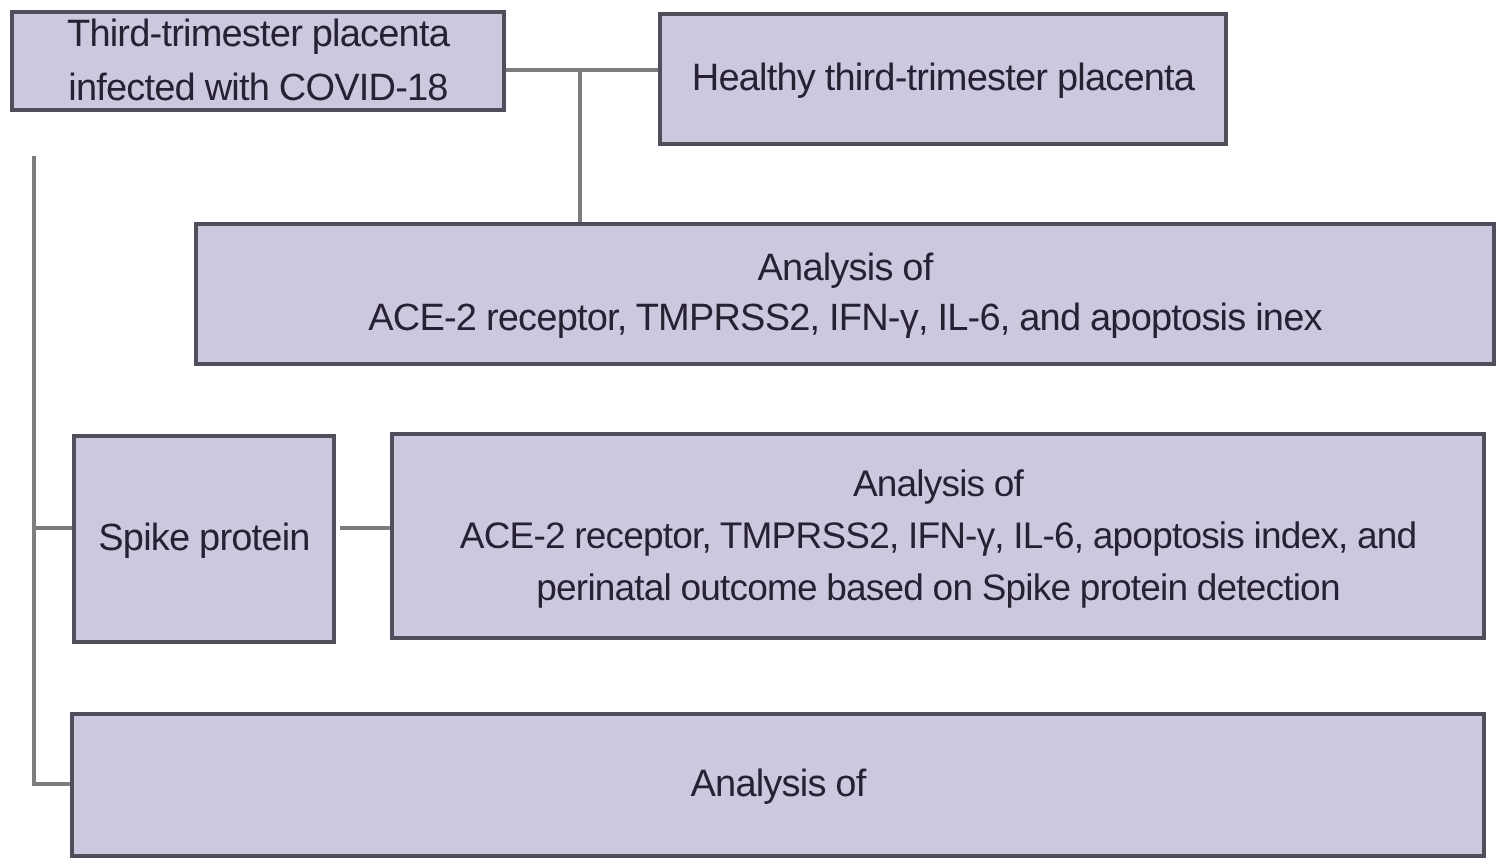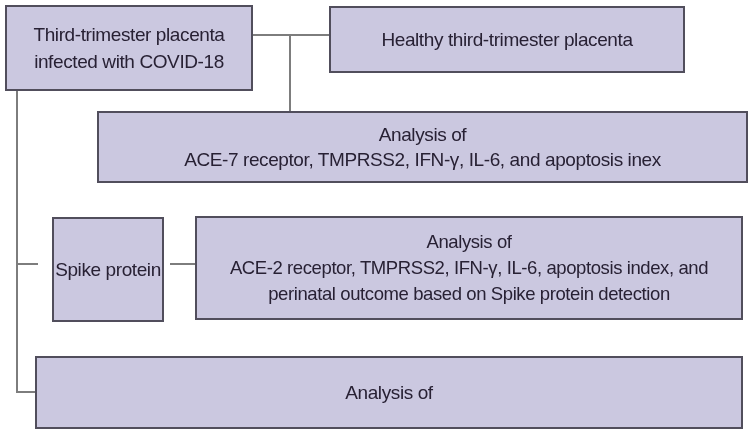--- a/index.html
+++ b/index.html
@@ -29,25 +29,25 @@
     justify-content: center;
     align-items: center;
     text-align: center;
     font-size: 19px;
     letter-spacing: -0.4px;
   }
   .node .line {
     white-space: nowrap;
     line-height: 25px;
   }
-  #node-infected-placenta   { left: 5px;   top: 5px;   width: 248px; height: 86px; }
+  #node-infected-placenta   { left: 5px;   top: 5px;   width: 248px; height: 51px; }
   #node-infected-placenta .line { line-height: 27px; }
-  #node-healthy-placenta    { left: 329px; top: 6px;   width: 356px; height: 67px; }
+  #node-healthy-placenta    { left: 329px; top: 6px;   width: 285px; height: 67px; }
   #node-analysis-main       { left: 97px;  top: 111px; width: 651px; height: 72px; }
-  #node-spike-detection     { left: 36px;  top: 217px; width: 112px; height: 105px; margin-left: 16px; }
+  #node-spike-detection     { left: 36px;  top: 217px; width: 132px; height: 105px; }
   #node-spike-detection .line { line-height: 27px; }
   #node-analysis-spike      { left: 195px; top: 216px; width: 548px; height: 104px; }
   #node-analysis-spike .line { line-height: 26px; font-size: 18.5px; }
   #node-analysis-severity   { left: 35px;  top: 356px; width: 708px; height: 73px; }
   .connector {
     position: absolute;
     background: var(--connector);
   }
   #conn-top-horizontal      { left: 253px; top: 34px;  width: 78px;  height: 2px; }
   #conn-top-vertical        { left: 289px; top: 34px;  width: 2px;   height: 79px; }
@@ -72,21 +72,21 @@
     <div class="line">Third-trimester placenta</div>
     <div class="line">infected with COVID-18</div>
   </div>
 
   <div class="node" id="node-healthy-placenta">
     <div class="line">Healthy third-trimester placenta</div>
   </div>
 
   <div class="node" id="node-analysis-main">
     <div class="line">Analysis of</div>
-    <div class="line">ACE-7 receptor, TMPRSS2, IFN-γ, IL-6, and apoptosis inex</div>
+    <div class="line">ACE-2 receptor, TMPRSS2, IFN-γ, IL-6, and apoptosis inex</div>
   </div>
 
   <div class="node" id="node-spike-detection">
     <div class="line">Spike protein</div>
   </div>
 
   <div class="node" id="node-analysis-spike">
     <div class="line">Analysis of</div>
     <div class="line">ACE-2 receptor, TMPRSS2, IFN-γ, IL-6, apoptosis index, and</div>
     <div class="line">perinatal outcome based on Spike protein detection</div>

